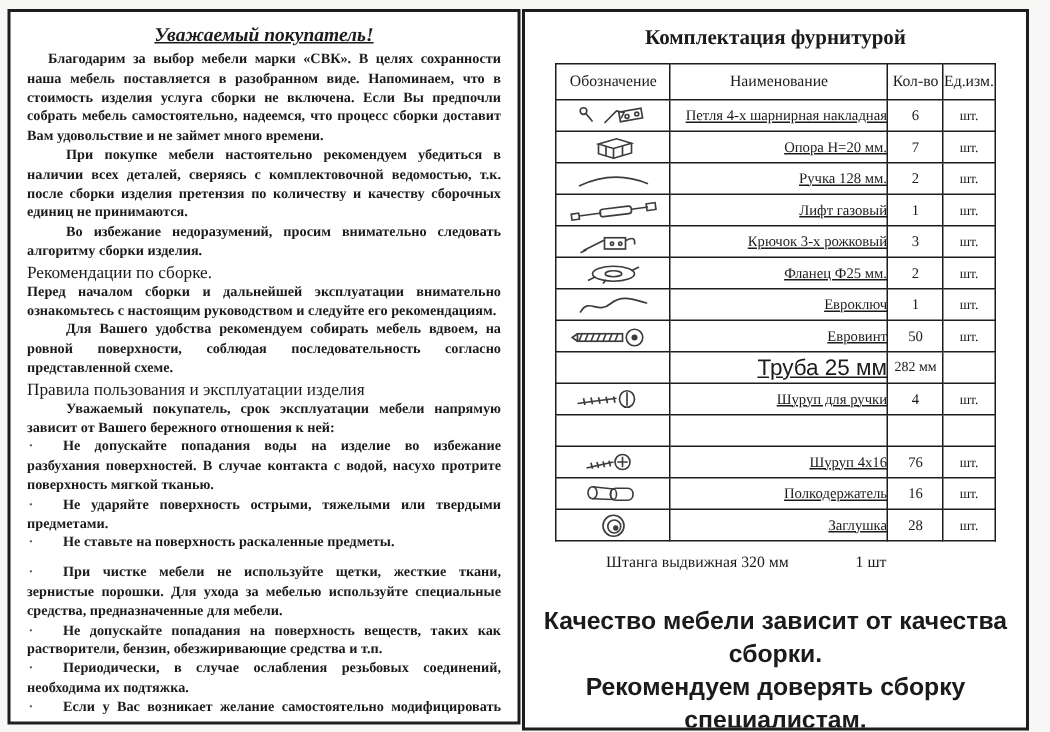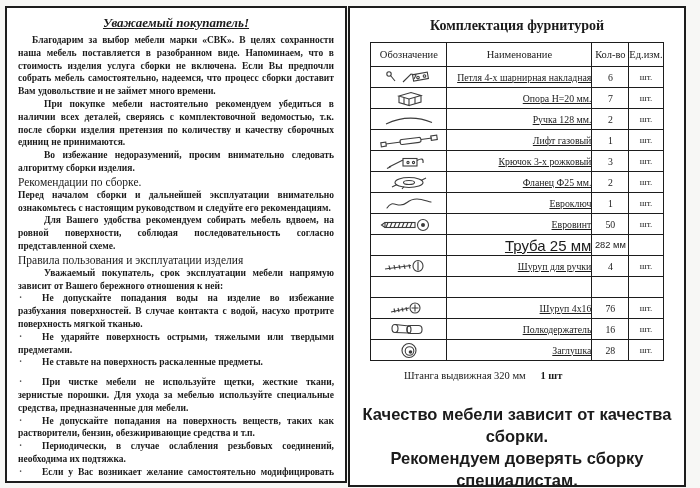--- a/index.html
+++ b/index.html
@@ -39,23 +39,23 @@
   .hw-title { text-align:center; font-size:14px; font-weight:bold; margin:6px 0 8px 0; }
   table.hw { border-collapse:collapse; margin:0 auto; table-layout:fixed; }
   table.hw th, table.hw td { border:1px solid #1d1d1d; padding:0; }
   table.hw th { font-size:10.5px; font-weight:normal; height:23px; text-align:center; }
   table.hw td { height:20px; }
   td.sym  { text-align:center; vertical-align:middle; }
   td.nm   { font-size:9.8px; padding-left:6px; text-align:right;text-decoration:underline; }
   td.qty  { font-size:9.8px; text-align:center; }
   td.unit { font-size:9px;  text-align:center; }
   tbody tr:nth-child(9) td.nm  { font-family:"Liberation Sans", sans-serif; font-size:15px; padding-left:18px; }
-  tbody tr:nth-child(9) td.qty { font-family:Liberation Sans, sans-serif; font-size:9.3px; }
+  tbody tr:nth-child(9) td.qty { font-family:Liberation Serif, serif; font-size:9.3px; }
   .rod-line { font-size:10.5px; margin:9px 0 0 54px; }
-  .rod-line .rod-qty { margin-left:12px;font-weight:bold; }
+  .rod-line .rod-qty { margin-left:42px; }
   .hw-footer {
     text-align:center; font-family:"Liberation Sans", sans-serif; font-weight:bold;
     font-size:16.5px; line-height:22px; margin-top:22px;
   }
   svg.glyph { display:block; margin:0 auto; }
   svg.glyph * { stroke:#3c3c3c; fill:none; stroke-width:1.1; }
   svg.glyph .fill { fill:#3c3c3c; stroke:none; }
 </style>
 </head>
 <body>

